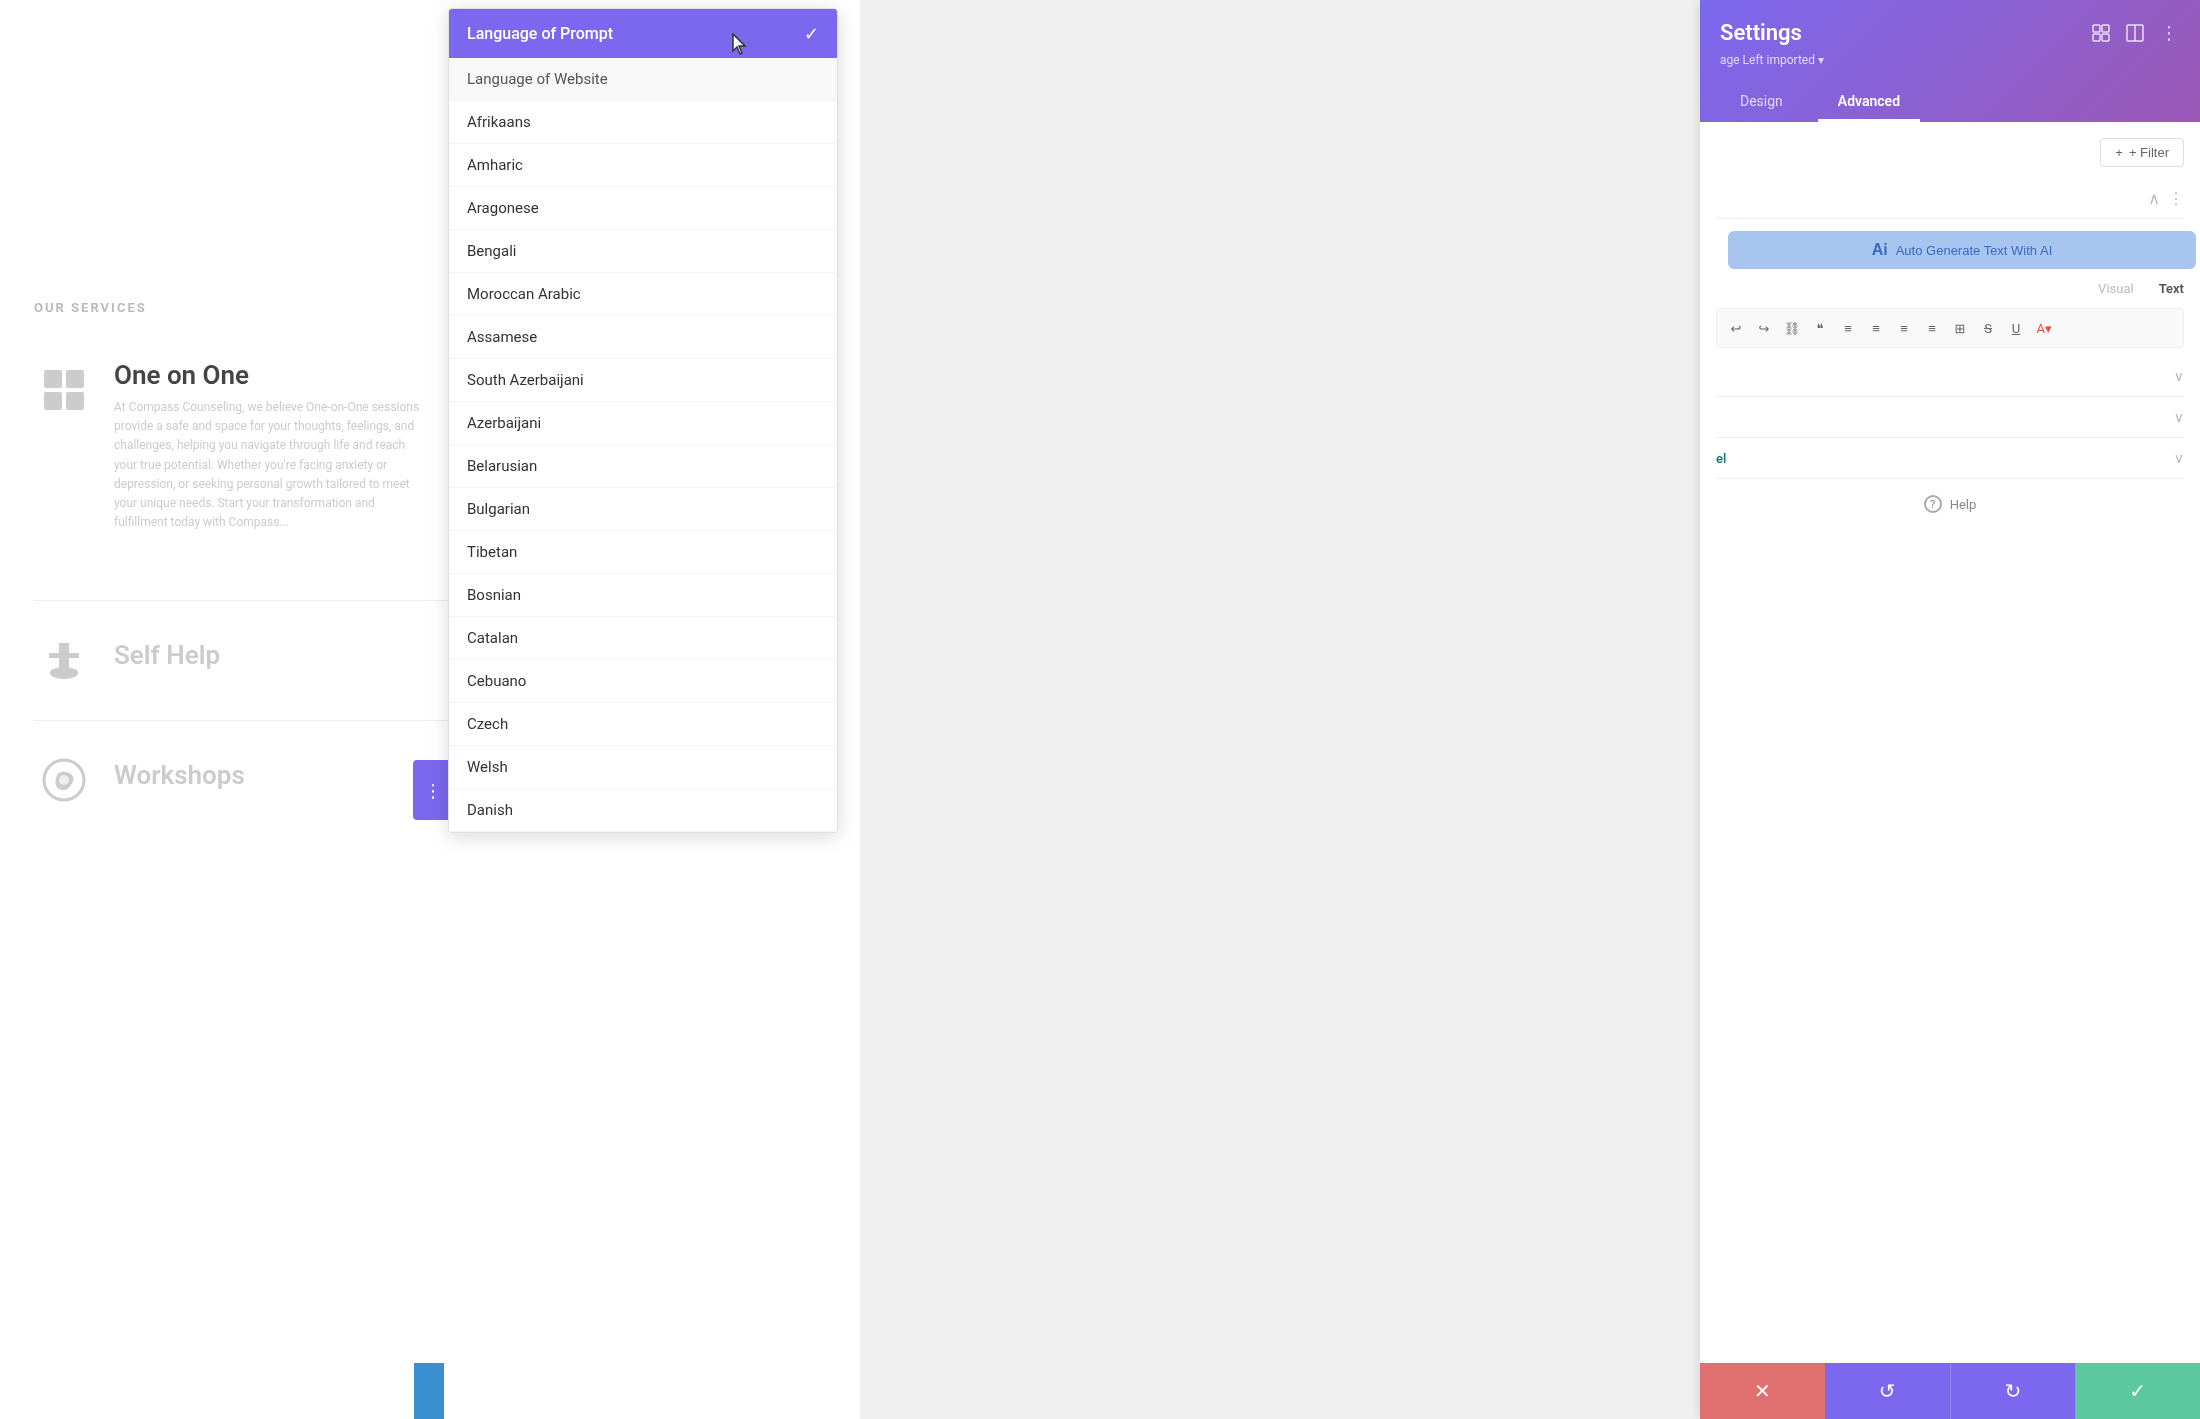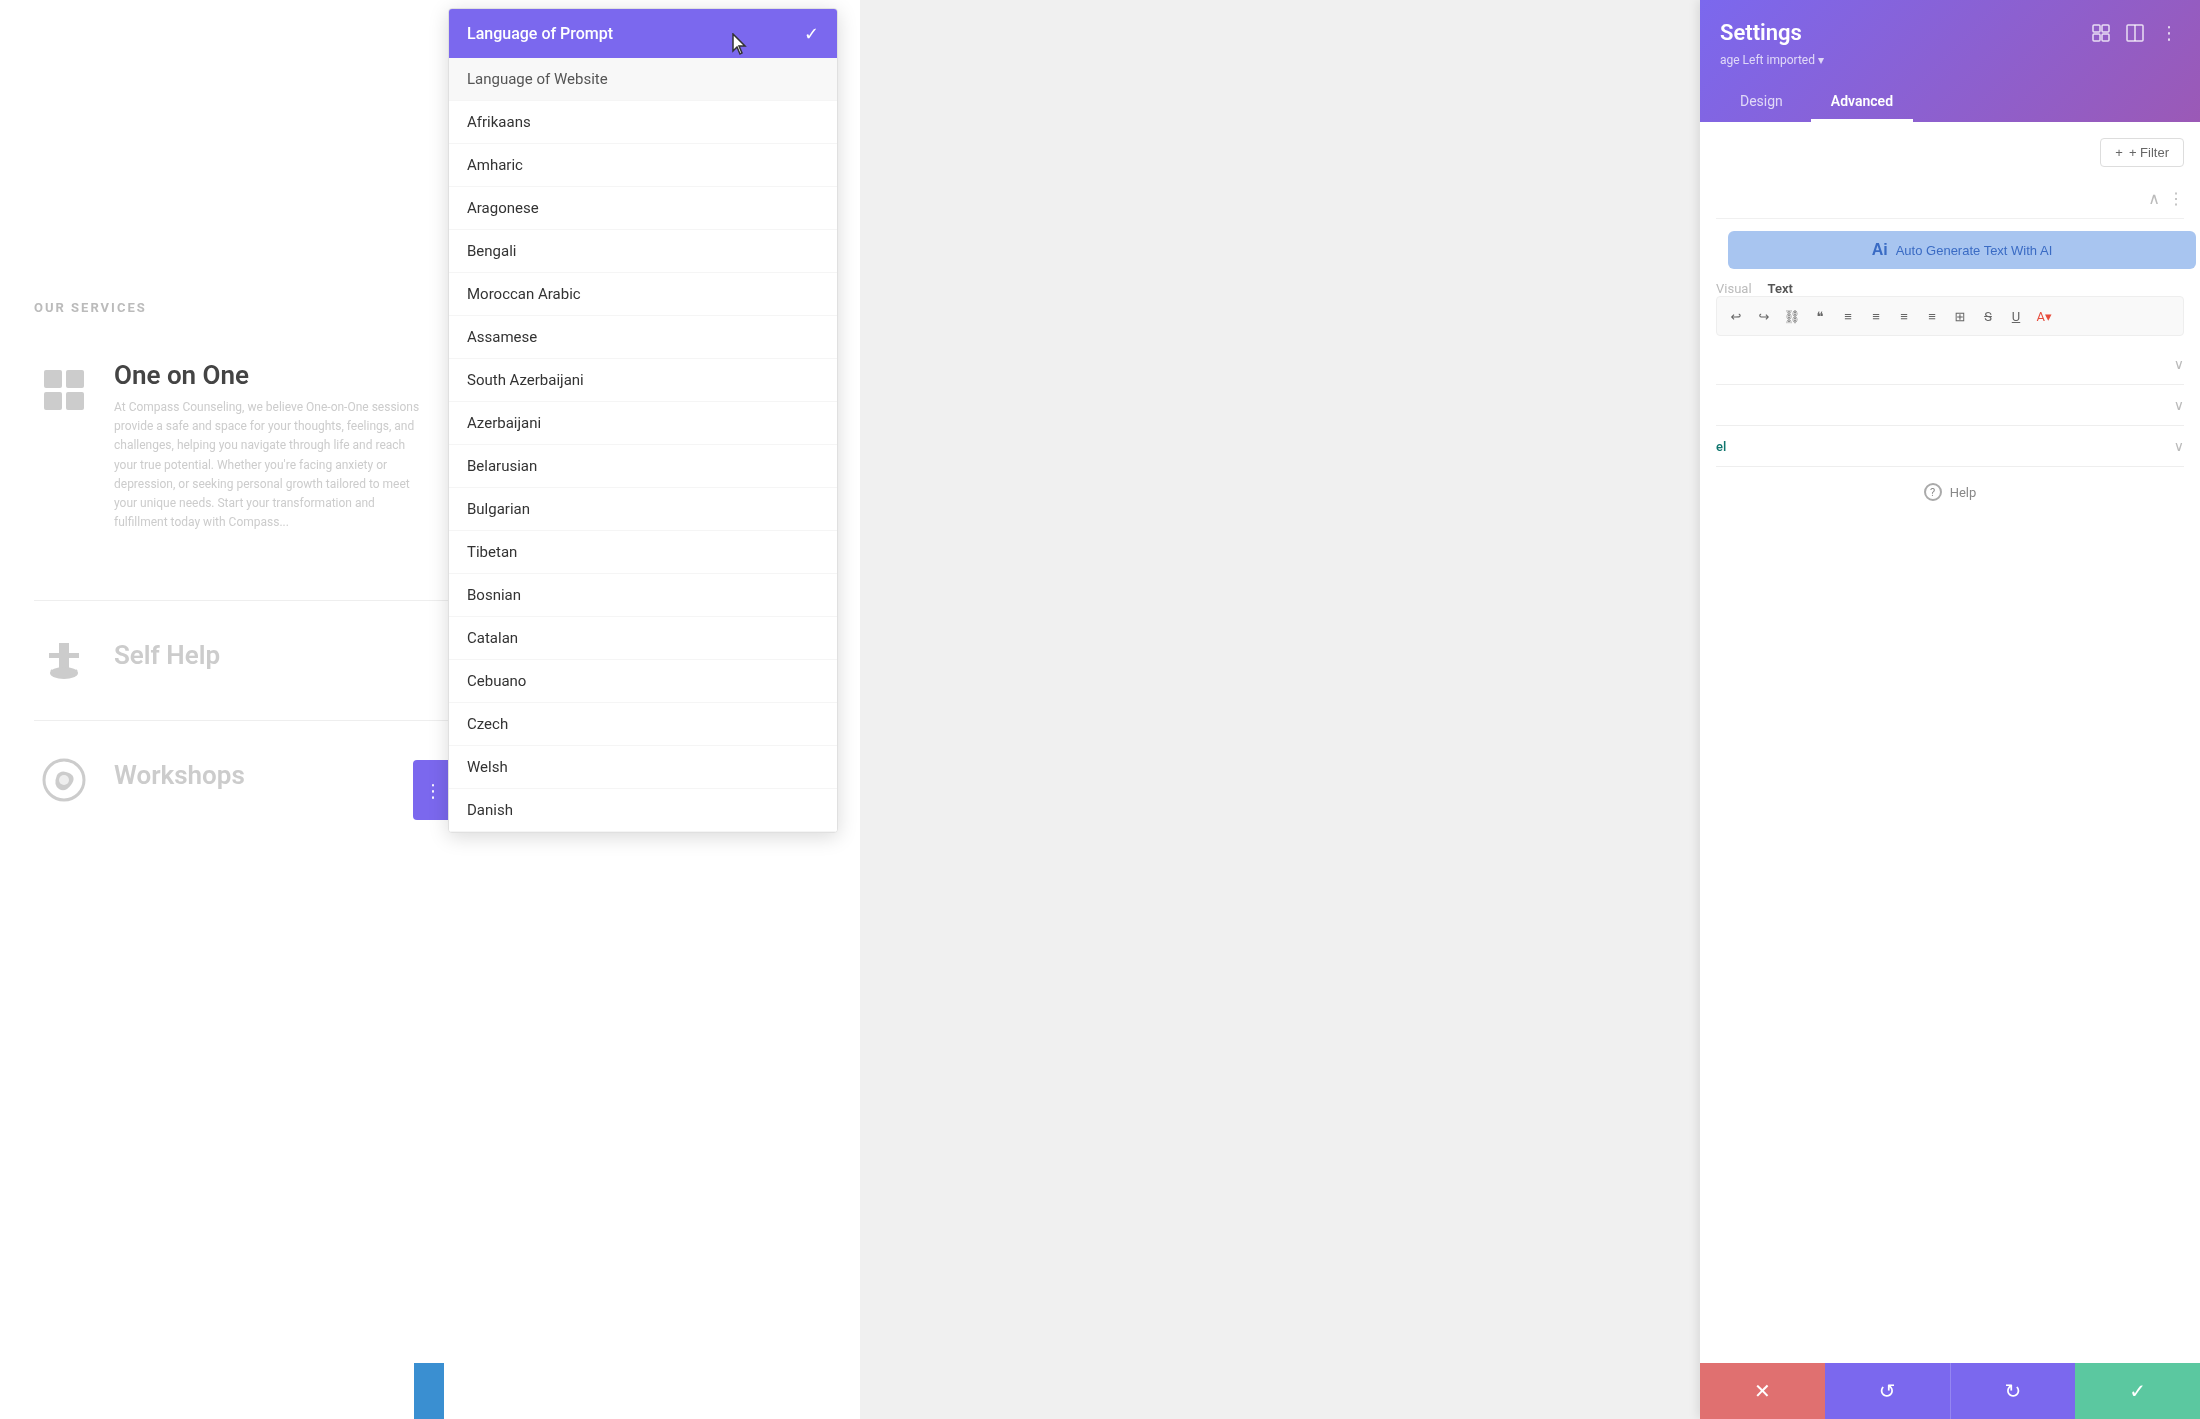--- a/index.html
+++ b/index.html
@@ -121,21 +121,21 @@
     }
 
     .settings-subtitle {
       font-size: 12px;
       color: rgba(255,255,255,0.75);
       margin-bottom: 16px;
     }
 
     .settings-tabs {
       display: flex;
-      gap: 8px;
+      gap: 15px;
     }
 
     .settings-tab {
       padding: 10px 20px;
       font-size: 14px;
       color: rgba(255,255,255,0.75);
       cursor: pointer;
       border-bottom: 3px solid transparent;
     }
 
@@ -200,22 +200,23 @@
       text-align: center;
       margin: 12px 12px;
       display: flex;
       align-items: center;
       justify-content: center;
       gap: 8px;
     }
 
     .visual-text-tabs {
       display: flex;
-      gap: 16px;
-      margin-bottom: 0;
+      justify-content: flex-end;
+      gap: 25px;
+      margin-bottom: 12px;
     }
 
     .vt-tab {
       font-size: 13px;
       color: #bbb;
       cursor: pointer;
     }
 
     .vt-tab.active {
       color: #555;

